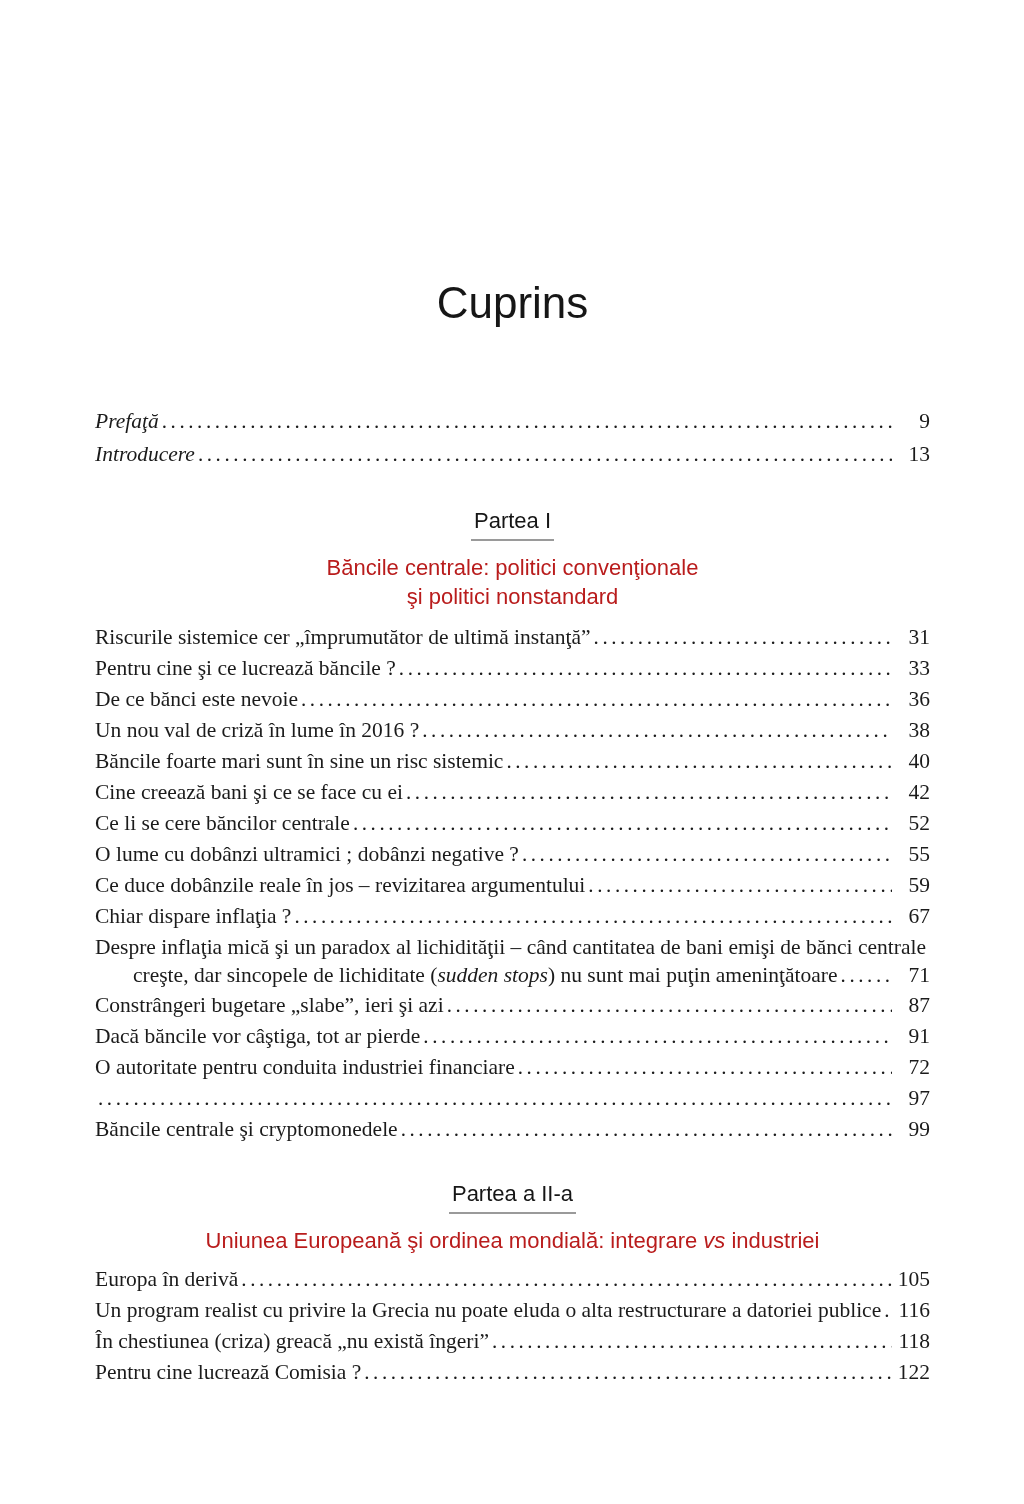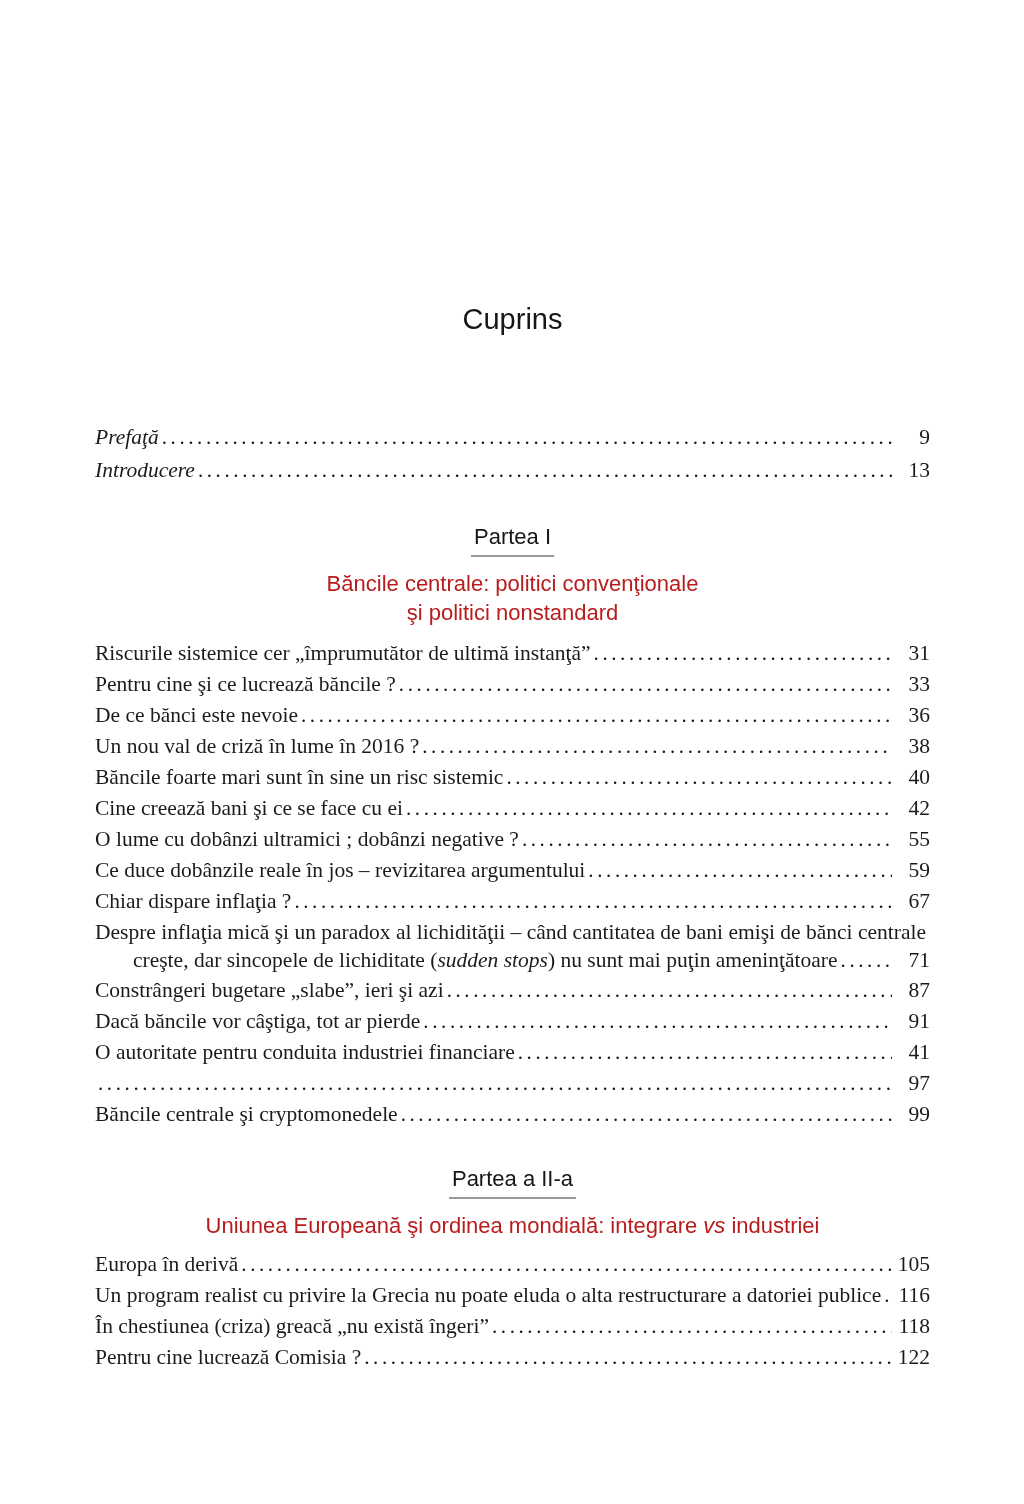--- a/index.html
+++ b/index.html
@@ -9,25 +9,25 @@
     color: #1b1b1b;
     overflow: hidden;
   }
   .page {
     box-sizing: border-box;
     width: 1024px; height: 1504px;
     padding: 283px 94px 0 95px;
   }
   .doc-title {
     font-family: "Liberation Sans", sans-serif;
-    font-size: 29px;
+    font-size: 44px;
     font-weight: 400;
     line-height: 40px;
     text-align: center;
-    margin: 16px;
+    margin: 0;
     color: #161616;
   }
   .front-matter { margin-top: 86px; }
   .toc-line {
     display: flex;
     align-items: baseline;
     height: 33px;
     font-size: 21.5px;
   }
   .toc-line .t { white-space: nowrap; }
@@ -130,20 +130,25 @@
       <span class="t">Băncile foarte mari sunt în sine un risc sistemic</span>
       <span class="leader"></span>
       <span class="pg">40</span>
     </div>
     <div class="toc-line">
       <span class="t">Cine creează bani şi ce se face cu ei</span>
       <span class="leader"></span>
       <span class="pg">42</span>
     </div>
     <div class="toc-line">
+      <span class="t">Ce li se cere băncilor centrale</span>
+      <span class="leader"></span>
+      <span class="pg">52</span>
+    </div>
+    <div class="toc-line">
       <span class="t">O lume cu dobânzi ultramici ;  dobânzi negative ?</span>
       <span class="leader"></span>
       <span class="pg">55</span>
     </div>
     <div class="toc-line">
       <span class="t">Ce duce dobânzile reale în jos – revizitarea argumentului</span>
       <span class="leader"></span>
       <span class="pg">59</span>
     </div>
     <div class="toc-line">
@@ -167,21 +172,21 @@
       <span class="pg">87</span>
     </div>
     <div class="toc-line">
       <span class="t">Dacă băncile vor câştiga, tot ar pierde</span>
       <span class="leader"></span>
       <span class="pg">91</span>
     </div>
     <div class="toc-line">
       <span class="t">O autoritate pentru conduita industriei financiare</span>
       <span class="leader"></span>
-      <span class="pg">41</span>
+      <span class="pg">72</span>
     </div>
     <div class="toc-line">
       <span class="leader"></span>
       <span class="pg">97</span>
     </div>
     <div class="toc-line">
       <span class="t">Băncile centrale şi cryptomonedele</span>
       <span class="leader"></span>
       <span class="pg">99</span>
     </div>

